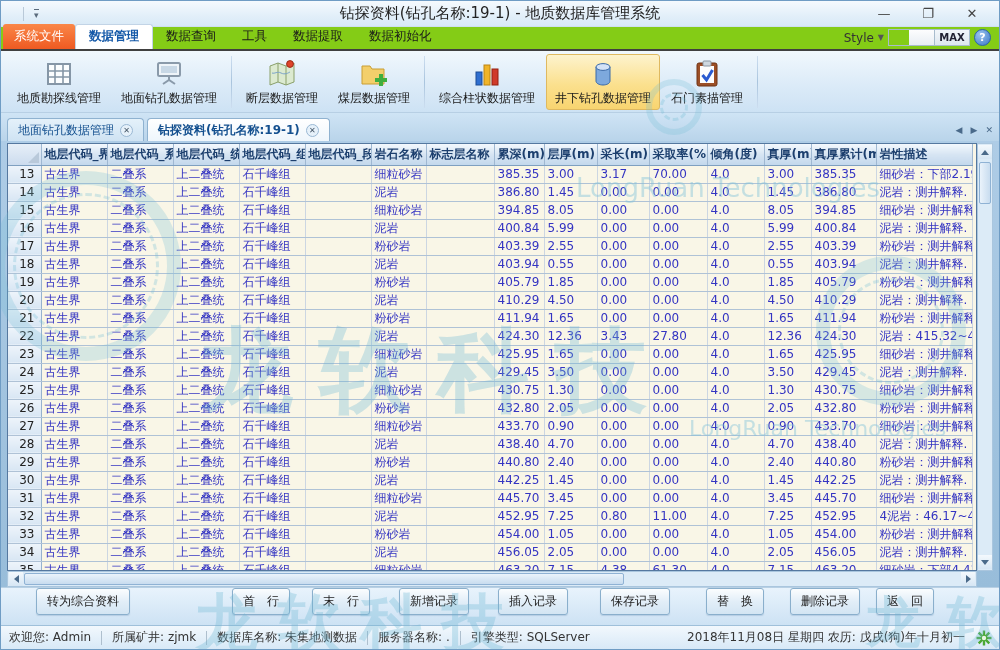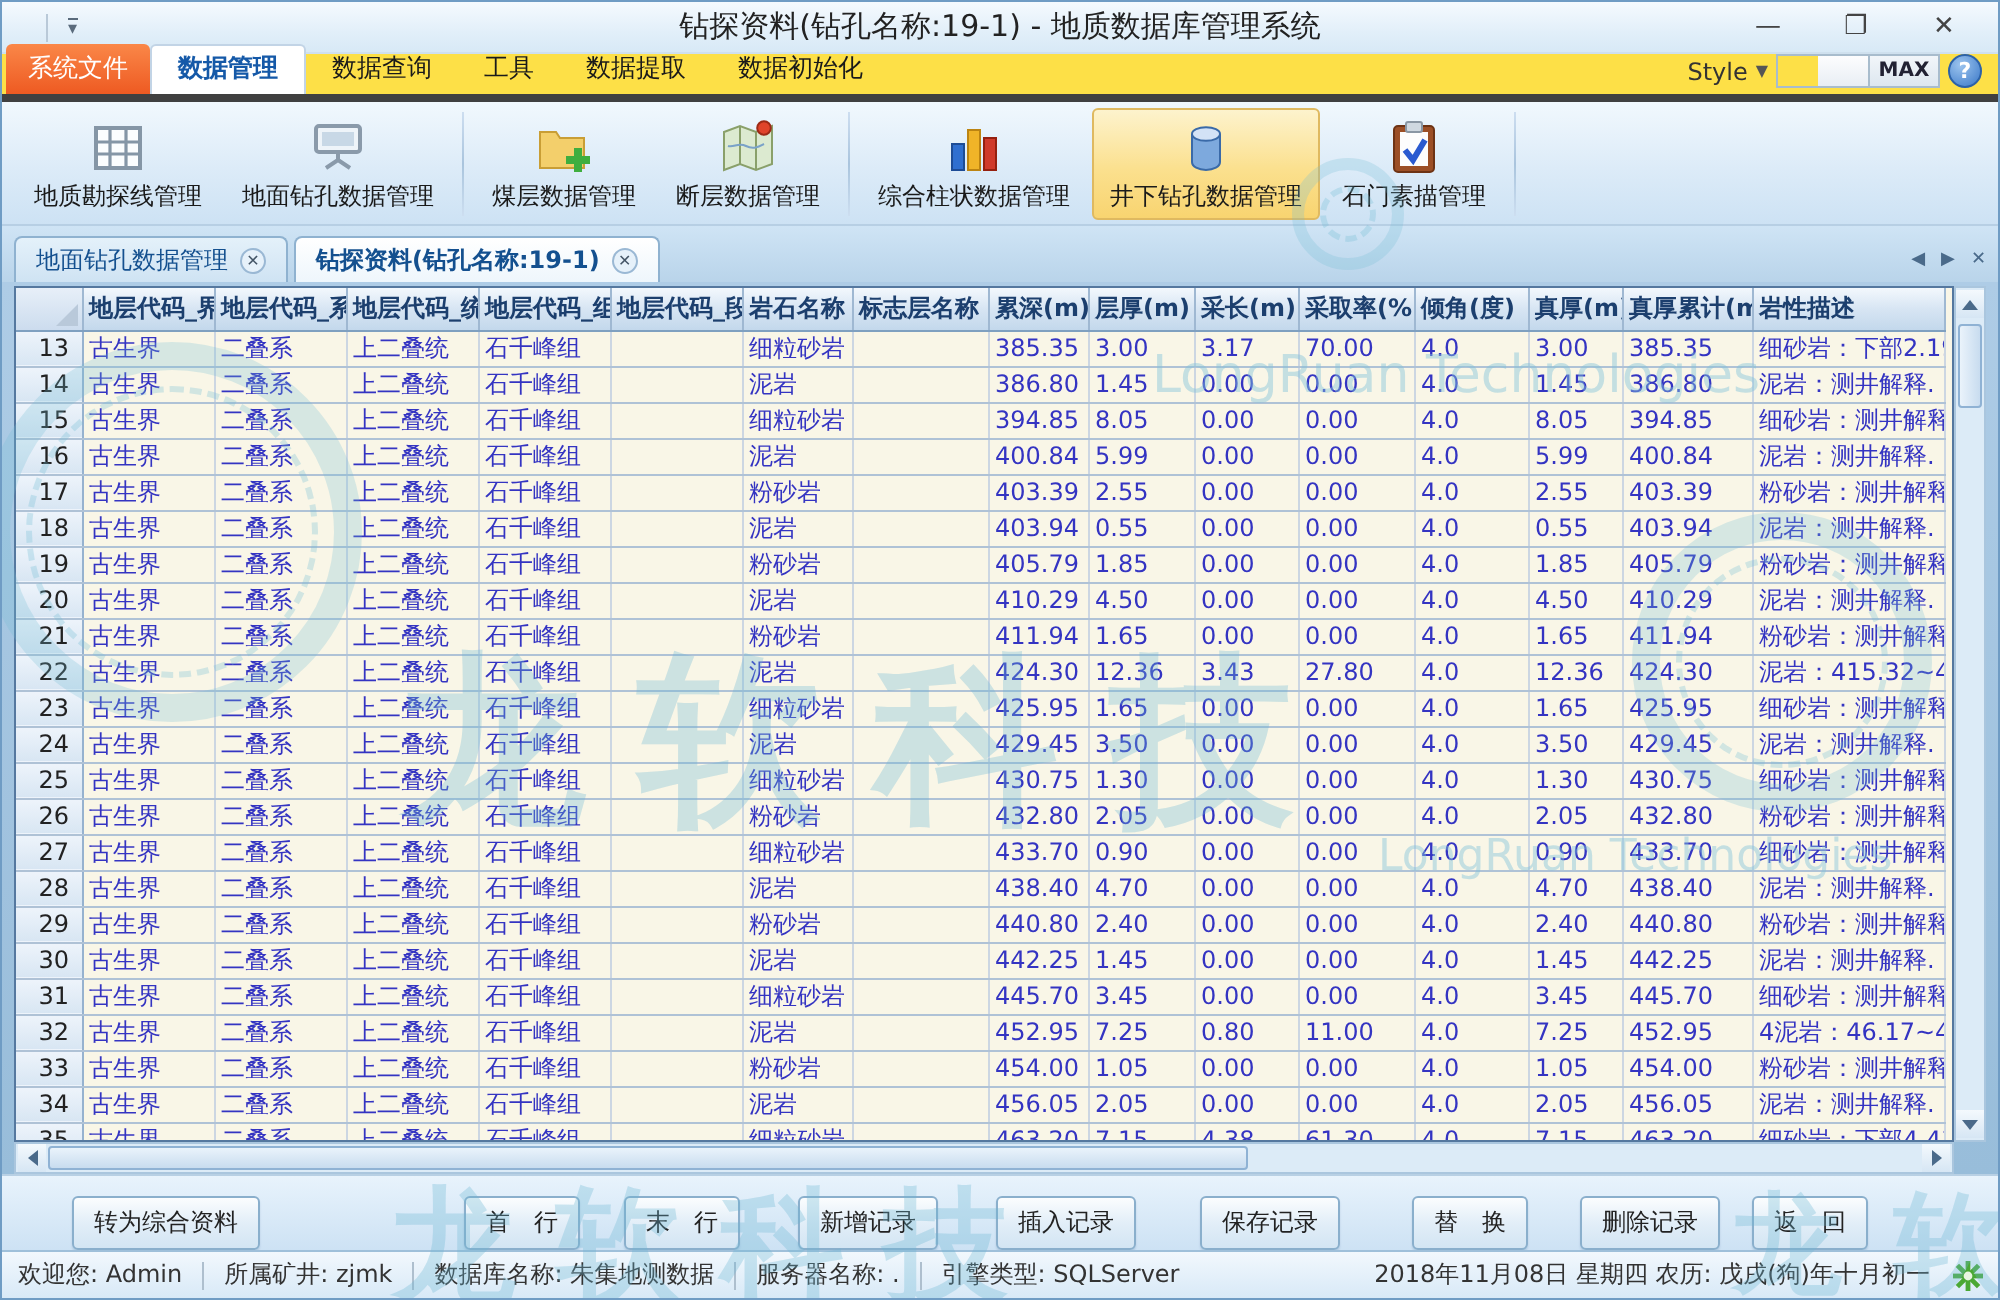--- a/index.html
+++ b/index.html
@@ -11,22 +11,22 @@
   .titlebar{ height:26px; background:linear-gradient(#f5fafe,#e2eff9 60%,#d8e9f6);
              border-bottom:1px solid #cfe0ee; display:flex; align-items:center; position:relative; flex:0 0 26px;}
   .qat{ display:flex; align-items:center; gap:10px; padding-left:22px; color:#6c7c8c; }
   .qat-sep{ width:1px; height:14px; background:#b9c9d8; }
   .qat-drop{ font-size:9px; color:#5a6b7c; border-top:1px solid #5a6b7c; line-height:8px; padding-top:1px; cursor:default;}
   .title{ position:absolute; left:0; right:0; text-align:center; font-size:15px; color:#222; }
   .win-controls{ margin-left:auto; display:flex; align-items:center; gap:26px; padding-right:18px; z-index:2;}
   .win-btn{ font-size:13px; color:#444; width:18px; text-align:center; cursor:default; }
 
   
-  .menubar{ height:24px; background:#fde047; display:flex; align-items:flex-end; position:relative; flex:0 0 24px;
-            border-bottom:4px solid #404040;}
+  .menubar{ height:24px; background:#84cc16; display:flex; align-items:flex-end; position:relative; flex:0 0 24px;
+            border-bottom:2px solid #404040;}
   .menu-tab{ font-size:12.5px; color:#1a1a1a; padding:3px 13px 4px; cursor:default; white-space:nowrap;}
   .menu-tab.accent{ background:linear-gradient(#fa8748,#ee5a22); color:#fff; border-radius:3px 3px 0 0; margin-left:2px; padding:4px 11px;}
   .menu-tab.active{ background:#fff; border:1px solid #c2d4e6; border-bottom:none; border-radius:3px 3px 0 0;
                     color:#1559a8; font-weight:bold; }
   .style-area{ margin-left:auto; display:flex; align-items:center; gap:4px; padding:0 8px 3px 0; }
   .style-label{ font-size:12px; color:#333; }
   .style-caret{ font-size:8px; color:#555; }
   .toggle-box{ display:flex; border:1px solid #a8bccd; height:17px;padding-left:20px; }
   .toggle-left{ width:26px; background:linear-gradient(#fdfdfe,#e8eef4); border-right:1px solid #a8bccd;}
   .toggle-right{ width:34px; font-size:10px; font-weight:bold; color:#223; display:flex; align-items:center; justify-content:center;
@@ -84,21 +84,21 @@
   .tri-down{ border-left:4px solid transparent; border-right:4px solid transparent; border-top:5px solid #4a6a8a;}
   .tri-left{ border-top:4px solid transparent; border-bottom:4px solid transparent; border-right:5px solid #4a6a8a;}
   .tri-right{ border-top:4px solid transparent; border-bottom:4px solid transparent; border-left:5px solid #4a6a8a;}
   .v-thumb{ position:absolute; left:1px; right:1px; top:18px; height:42px; border:1px solid #8fb2d4;
             border-radius:2px; background:linear-gradient(90deg,#eaf3fb,#c8dcef); }
   .h-thumb{ position:absolute; top:1px; bottom:1px; left:16px; width:600px; border:1px solid #8fb2d4;
             border-radius:2px; background:linear-gradient(#eaf3fb,#c8dcef); }
 
   
   .footer{ height:38px; background:linear-gradient(#e8f3fc,#cde2f4); border-top:1px solid #b8d0e4;
-           display:flex; align-items:flex-end; flex:0 0 38px; }
+           display:flex; align-items:flex-start; flex:0 0 38px; }
   .f-btn{ font-size:12px; color:#222; padding:4px 10px; border:1px solid #8aafcc; border-radius:3px;
           background:linear-gradient(#fbfdfe,#e2eef8 50%,#d3e5f3); white-space:nowrap; cursor:default;
           box-shadow:0 1px 1px rgba(90,130,170,.25); }
 
   
   .statusbar{ height:24px; background:linear-gradient(#f2f8fd,#d8e9f7); border-top:1px solid #9fc0da;
               display:flex; align-items:center; font-size:12px; color:#333; padding:0 6px 0 8px; flex:0 0 24px; }
   .st-item{ padding:0 10px; white-space:nowrap; }
   .st-item:first-child{ padding-left:0; }
   .st-sep{ width:1px; height:14px; background:#aebfce; }
@@ -167,38 +167,38 @@
             <rect x="7" y="7" width="16" height="7" fill="#c8d8e6"></rect>
             <path d="M15 17v4M9 25l6-4 6 4" stroke="#8a9aaa" stroke-width="2" fill="none"></path>
           </svg>
         </div>
         <div class="ribbon-label">地面钻孔数据管理</div>
       </div>
       <div class="ribbon-sep"></div>
       <div class="ribbon-btn">
         <div class="ribbon-icon">
           <svg width="32" height="30" viewBox="0 0 32 30">
+            <path d="M4 7l8-3 8 3 8-3v19l-8 3-8-3-8 3z" fill="#dcead0" stroke="#8aa06a"></path>
+            <path d="M12 4v19M20 7v19" stroke="#8aa06a"></path>
+            <path d="M6 14c3 1 5-2 9 0s7 0 9-1" stroke="#7aa2c8" fill="none"></path>
+            <circle cx="24" cy="5" r="3.4" fill="#e0442a" stroke="#9c2a16"></circle>
+          </svg>
+        </div>
+        <div class="ribbon-label">断层数据管理</div>
+      </div>
+      <div class="ribbon-btn">
+        <div class="ribbon-icon">
+          <svg width="32" height="30" viewBox="0 0 32 30">
             <path d="M4 7h8l2 3h12v15H4z" fill="#f3cf6b" stroke="#c99e35"></path>
             <path d="M4 10h22v-0" fill="#f8e09a"></path>
             <circle cx="23" cy="21" r="7" fill="#fff" opacity="0.01"></circle>
             <path d="M23 15v12M17 21h12" stroke="#3fae3f" stroke-width="4"></path>
           </svg>
         </div>
         <div class="ribbon-label">煤层数据管理</div>
-      </div>
-      <div class="ribbon-btn">
-        <div class="ribbon-icon">
-          <svg width="32" height="30" viewBox="0 0 32 30">
-            <path d="M4 7l8-3 8 3 8-3v19l-8 3-8-3-8 3z" fill="#dcead0" stroke="#8aa06a"></path>
-            <path d="M12 4v19M20 7v19" stroke="#8aa06a"></path>
-            <path d="M6 14c3 1 5-2 9 0s7 0 9-1" stroke="#7aa2c8" fill="none"></path>
-            <circle cx="24" cy="5" r="3.4" fill="#e0442a" stroke="#9c2a16"></circle>
-          </svg>
-        </div>
-        <div class="ribbon-label">断层数据管理</div>
       </div>
       <div class="ribbon-sep"></div>
       <div class="ribbon-btn">
         <div class="ribbon-icon">
           <svg width="30" height="30" viewBox="0 0 30 30">
             <rect x="4" y="13" width="6" height="13" fill="#2f6fd0" stroke="#1d4c96"></rect>
             <rect x="12" y="6" width="6" height="20" fill="#f0b428" stroke="#bc8412"></rect>
             <rect x="20" y="10" width="6" height="16" fill="#d03a2a" stroke="#95200f"></rect>
           </svg>
         </div>

